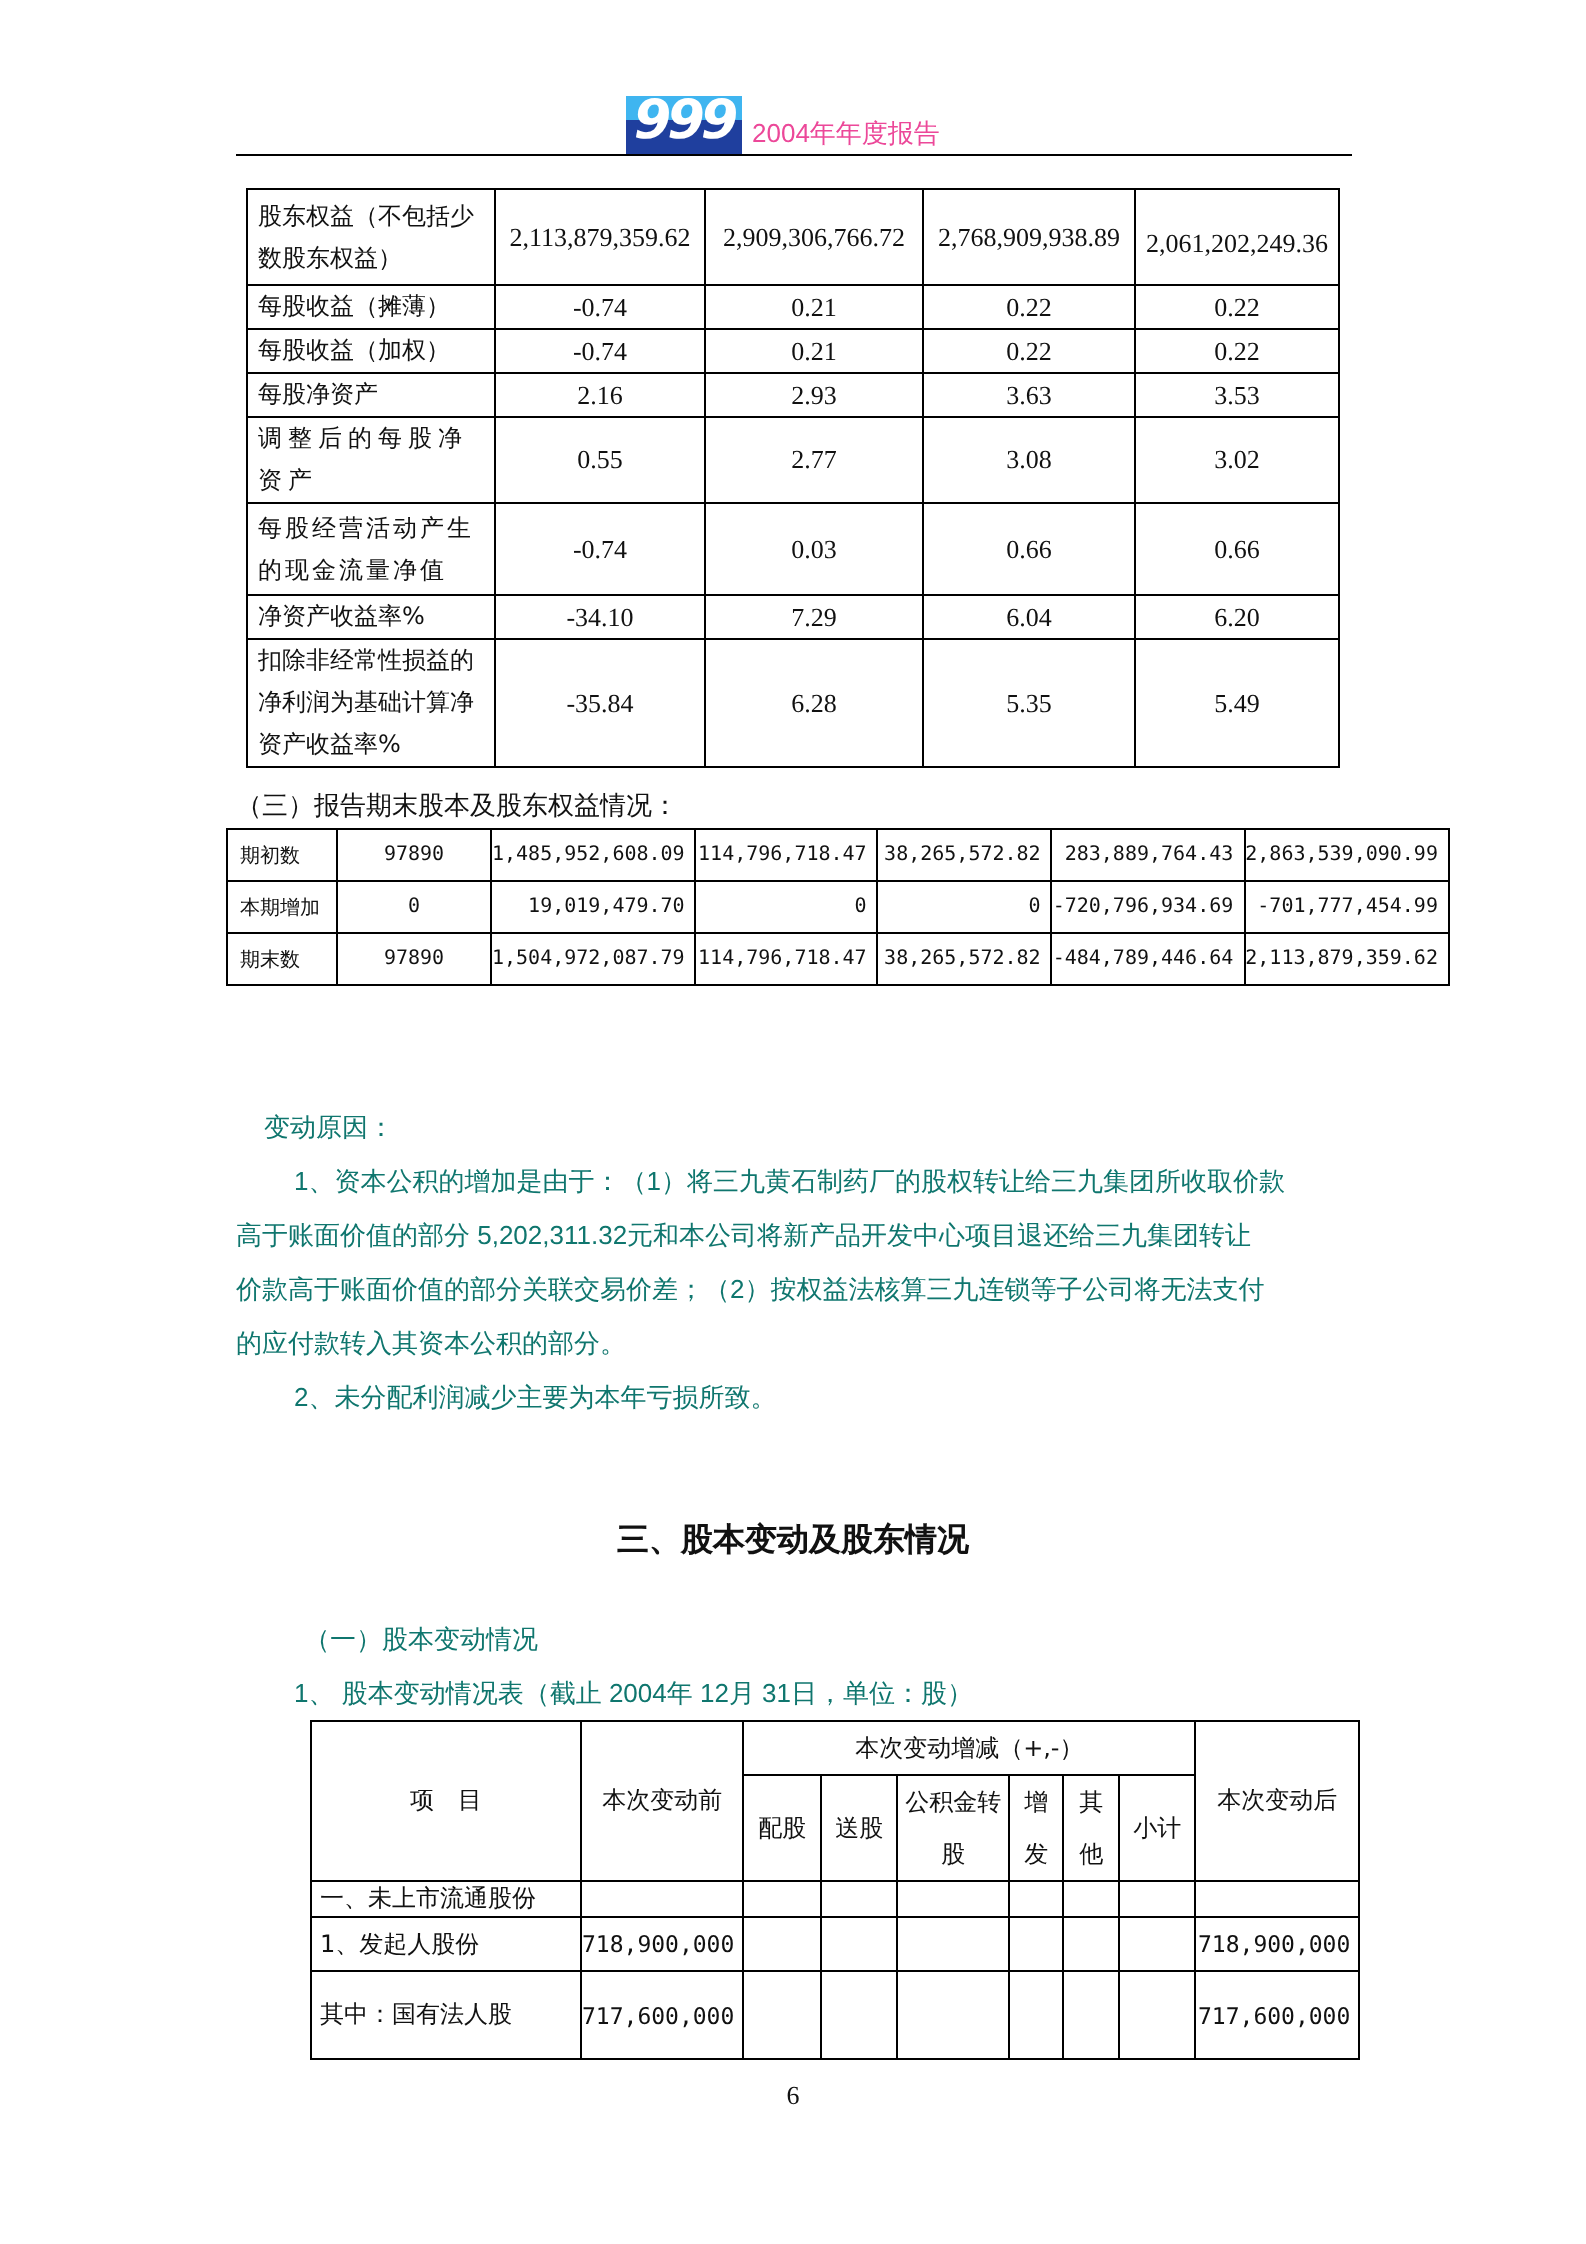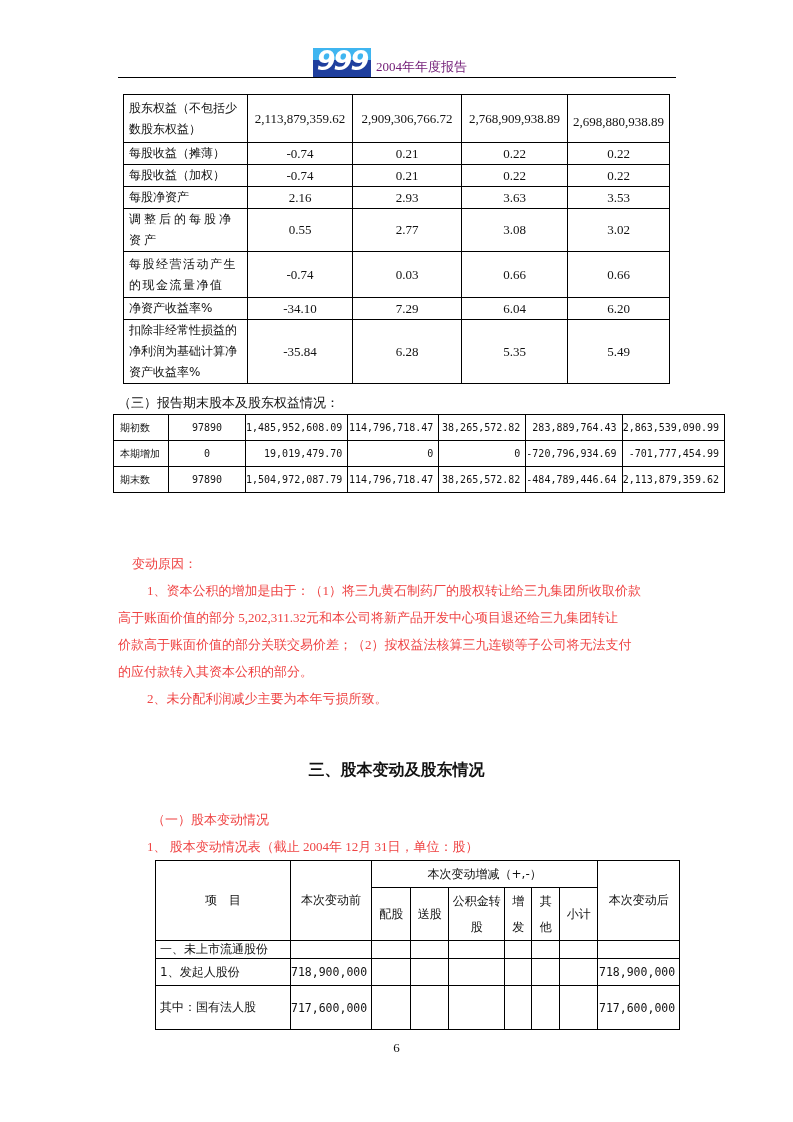--- a/index.html
+++ b/index.html
@@ -7,22 +7,22 @@
          font-family: "DejaVu Serif", "Liberation Serif", serif; color: #111; }
 
   
   .header-line { position: absolute; left: 118px; top: 77px; width: 558px; height: 1px; background: #000; }
   .logo { position: absolute; left: 313px; top: 48px; width: 58px; height: 29px; overflow: hidden; }
   .logo-top { position: absolute; left: 0; top: 0; width: 58px; height: 12px; background: #3fb5f0; }
   .logo-bot { position: absolute; left: 0; top: 12px; width: 58px; height: 17px; background: #1f3f9e; }
   .logo-text { position: absolute; left: 0; top: -3px; width: 58px; text-align: center;
                font-family: "DejaVu Sans", sans-serif; font-weight: bold; font-size: 27px; color: #fff;
                letter-spacing: -2px; font-style: italic; }
-  .header-title { position: absolute; left: 376px; top: 58px; font-family: Liberation Serif, serif;
-                  font-size: 13px; color: #701a75; }
+  .header-title { position: absolute; left: 376px; top: 58px; font-family: Liberation Sans, sans-serif;
+                  font-size: 13px; color: #ec4899; }
 
   table { border-collapse: collapse; position: absolute; }
   td { border: 1px solid #000; padding: 0; }
 
   
   #t1 { left: 123px; top: 94px; font-size: 12.5px; }
   #t1 td { border-width: 1.5px; }
   #t1 td.lbl { width: 118px; padding-left: 5px; text-align: left; line-height: 21px;
                font-family: "DejaVu Sans", sans-serif; font-size: 12px; }
   #t1 td.num { text-align: center; font-family: "Liberation Serif", serif; font-size: 13px; }
@@ -31,21 +31,21 @@
               font-family: "DejaVu Sans", sans-serif; }
 
   
   #t2 { left: 113px; top: 414px; font-family: "DejaVu Sans Mono", "Liberation Mono", monospace; font-size: 10px; }
   #t2 td { border-width: 1.5px; height: 25px; }
   #t2 td.lbl { font-family: "DejaVu Sans", sans-serif; font-size: 10px; padding-left: 6px; text-align: left; }
   #t2 td.hdr { font-family: "DejaVu Sans", sans-serif; font-size: 10px; text-align: center; }
   #t2 td.c { text-align: center; }
   #t2 td.r { text-align: right; padding-right: 5px; }
 
-  .para { position: absolute; font-family: Liberation Serif, serif; font-size: 13px; line-height: 27px; color: #ef4444; }
+  .para { position: absolute; font-family: Liberation Sans, sans-serif; font-size: 13px; line-height: 27px; color: #0f766e; }
 
   .sec-title { position: absolute; left: 0; width: 793px; top: 760px; text-align: center;
                font-family: "DejaVu Sans", sans-serif; font-weight: bold; font-size: 16px; }
 
   
   #t3 { left: 155px; top: 860px; font-family: "DejaVu Sans", sans-serif; font-size: 12px; }
   #t3 td { border-width: 1px; text-align: center; }
   #t3 td.lbl { text-align: left; padding-left: 4px; }
   #t3 td.num { font-family: "DejaVu Sans Mono", monospace; font-size: 11.5px; text-align: right; padding-right: 4px; }
 
@@ -70,21 +70,21 @@
       <col style="width:109px">
       <col style="width:106px">
       <col style="width:102px">
     </colgroup>
   <tbody>
       <tr style="height:48px">
     <td class="lbl">股东权益（不包括少数股东权益）</td>
     <td class="num">2,113,879,359.62</td>
     <td class="num">2,909,306,766.72</td>
     <td class="num">2,768,909,938.89</td>
-    <td class="num" style="padding-top:6px">2,698,880,938.89</td>
+    <td class="num" style="padding-top:6px">2,061,202,249.36</td>
   </tr>
   <tr style="height:20px">
     <td class="lbl">每股收益（摊薄）</td>
     <td class="num">-0.74</td>
     <td class="num">0.21</td>
     <td class="num">0.22</td>
     <td class="num">0.22</td>
   </tr>
   <tr style="height:21px">
     <td class="lbl">每股收益（加权）</td>

